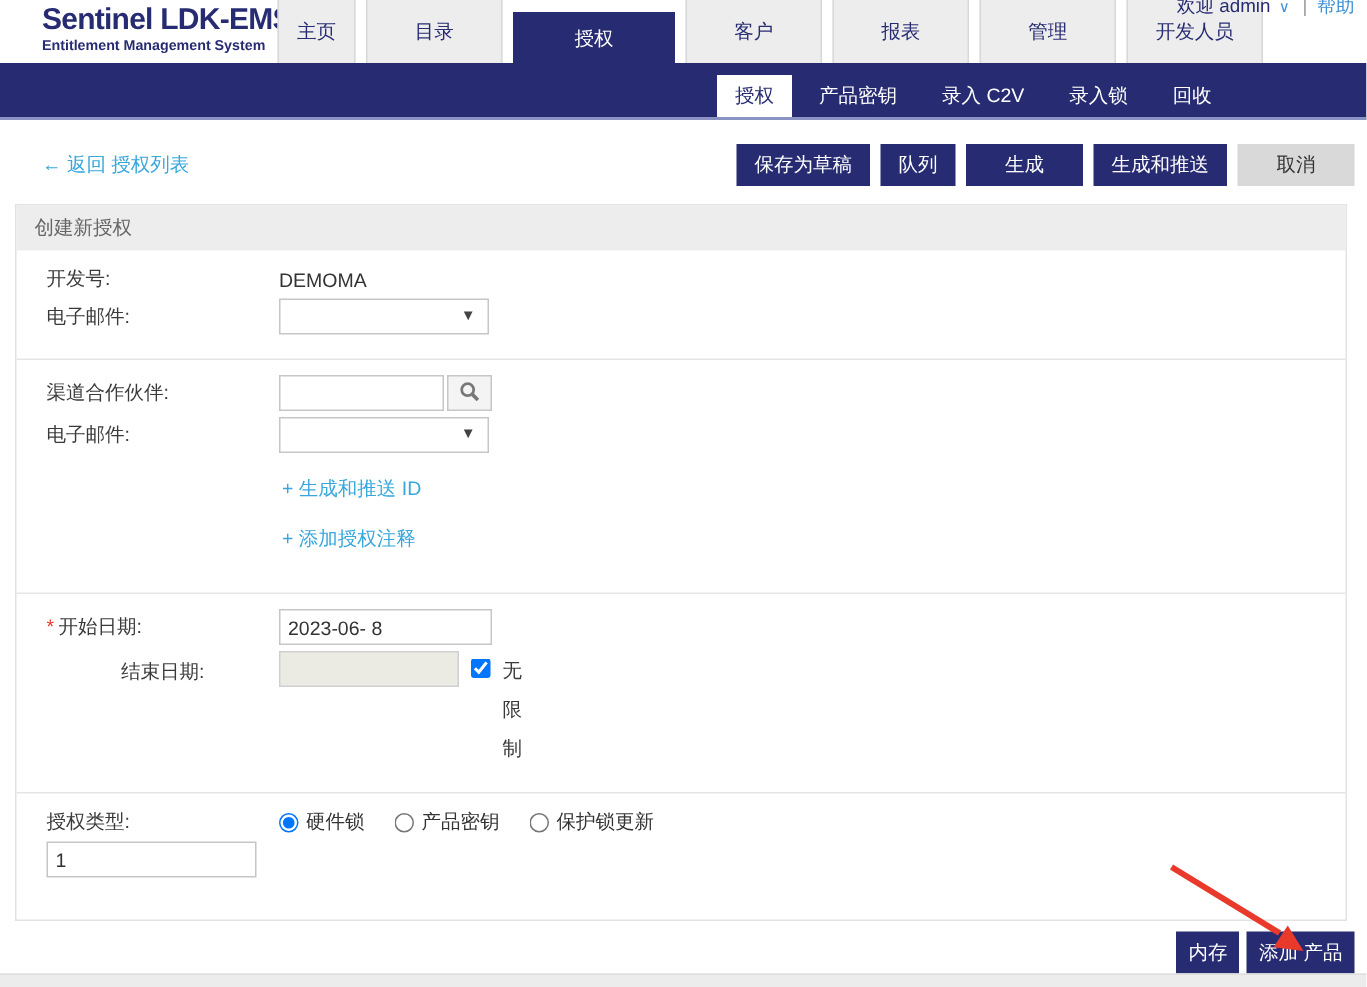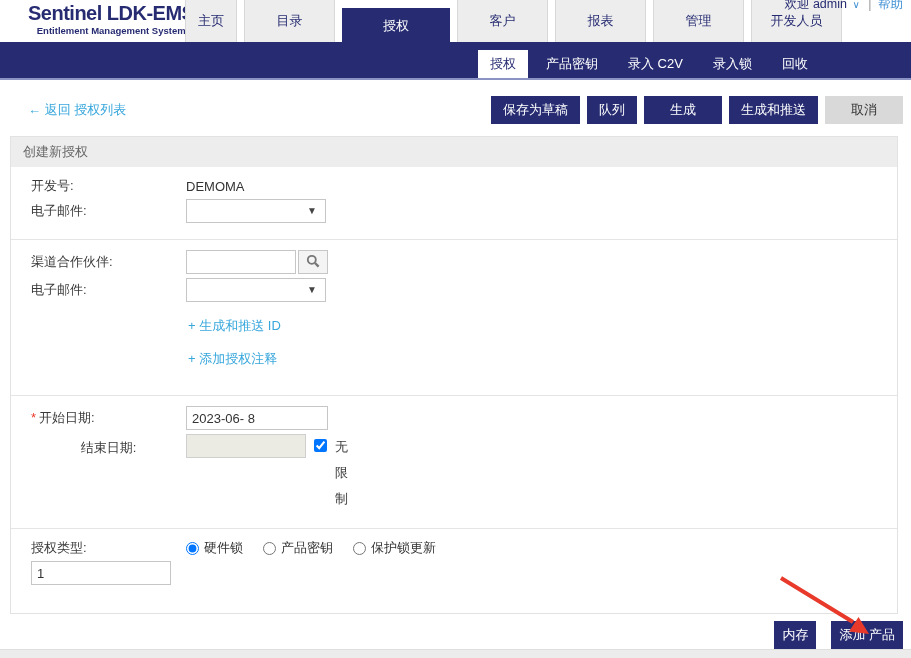--- a/index.html
+++ b/index.html
@@ -6,21 +6,21 @@
   html,body { width: 911px; height: 658px; }
   body {
     font-family: "Liberation Sans", "DejaVu Sans", sans-serif;
     font-size: 13px; color: #333; background: #fff;
     position: relative; overflow: hidden;
   }
   
   .header { height: 42px; position: relative; background: #fff; }
   .logo { position: absolute; left: 28px; top: 3px; color: #272c72; cursor: default; }
   .logo-title { font-size: 20px; font-weight: bold; line-height: 1.05; letter-spacing: -0.5px; }
-  .logo-sub { font-size: 9.5px; font-weight: bold; margin-top: 1px; text-align: center; }
+  .logo-sub { font-size: 9.5px; font-weight: bold; margin-top: 1px; }
   .userbar { position: absolute; right: 8px; top: -4px; font-size: 12.5px; color: #272c72; white-space: nowrap; }
   .userbar .caret { color: #3f8fd4; font-size: 10px; margin: 0 2px; }
   .userbar .sep { color: #999; margin: 0 3px; }
   .userbar .help { color: #3f8fd4; text-decoration: none; cursor: pointer; }
   .main-tabs { position: absolute; left: 185px; top: 8px; height: 34px; display: flex; align-items: flex-end; gap: 7px; }
   .tab { height: 44px; width: 91px; background: #ededed; border: 1px solid #d8d8d8; border-bottom: none;
          color: #272c72; display: flex; align-items: center; justify-content: center; cursor: pointer; }
   .tab.narrow { width: 52px; }
   .tab.active { height: 34px; width: 108px; background: #272c72; border-color: #272c72; color: #fff; }
   
@@ -59,21 +59,21 @@
   .unlimited-wrap { display: flex; align-items: flex-start; margin-left: 8px; }
   .unlimited-wrap input { margin-top: 5px; }
   .unlimited-label { width: 16px; margin-left: 8px; line-height: 26px; word-break: break-all; color: #3a3a3a; }
   .link-row { margin: 15px 0 15px 157px; }
   .add-link { color: #38a7dc; cursor: pointer; text-decoration: none; }
   .radio-group { display: flex; align-items: center; gap: 20px; }
   .radio-opt { display: flex; align-items: center; gap: 5px; cursor: pointer; }
   .qty-input { width: 140px; height: 24px; border: 1px solid #c6c6c6; padding: 0 5px; font-size: 13px;
                font-family: inherit; color: #333; }
   
-  .footer-actions { position: absolute; right: 8px; top: 621px; display: flex; gap: 15px; }
+  .footer-actions { position: absolute; right: 8px; top: 621px; display: flex; gap: 5px; }
   .footer-actions .btn { padding: 5px 8px; }
   .footer-bar { position: absolute; left: 0; right: 0; bottom: 0; height: 9px; background: #ececec;
                 border-top: 1px solid #dedede; }
   
   .arrow-overlay { position: absolute; left: 0; top: 0; width: 911px; height: 658px; pointer-events: none; z-index: 5; }
 </style>
 </head>
 <body>
 
 <div class="header">

